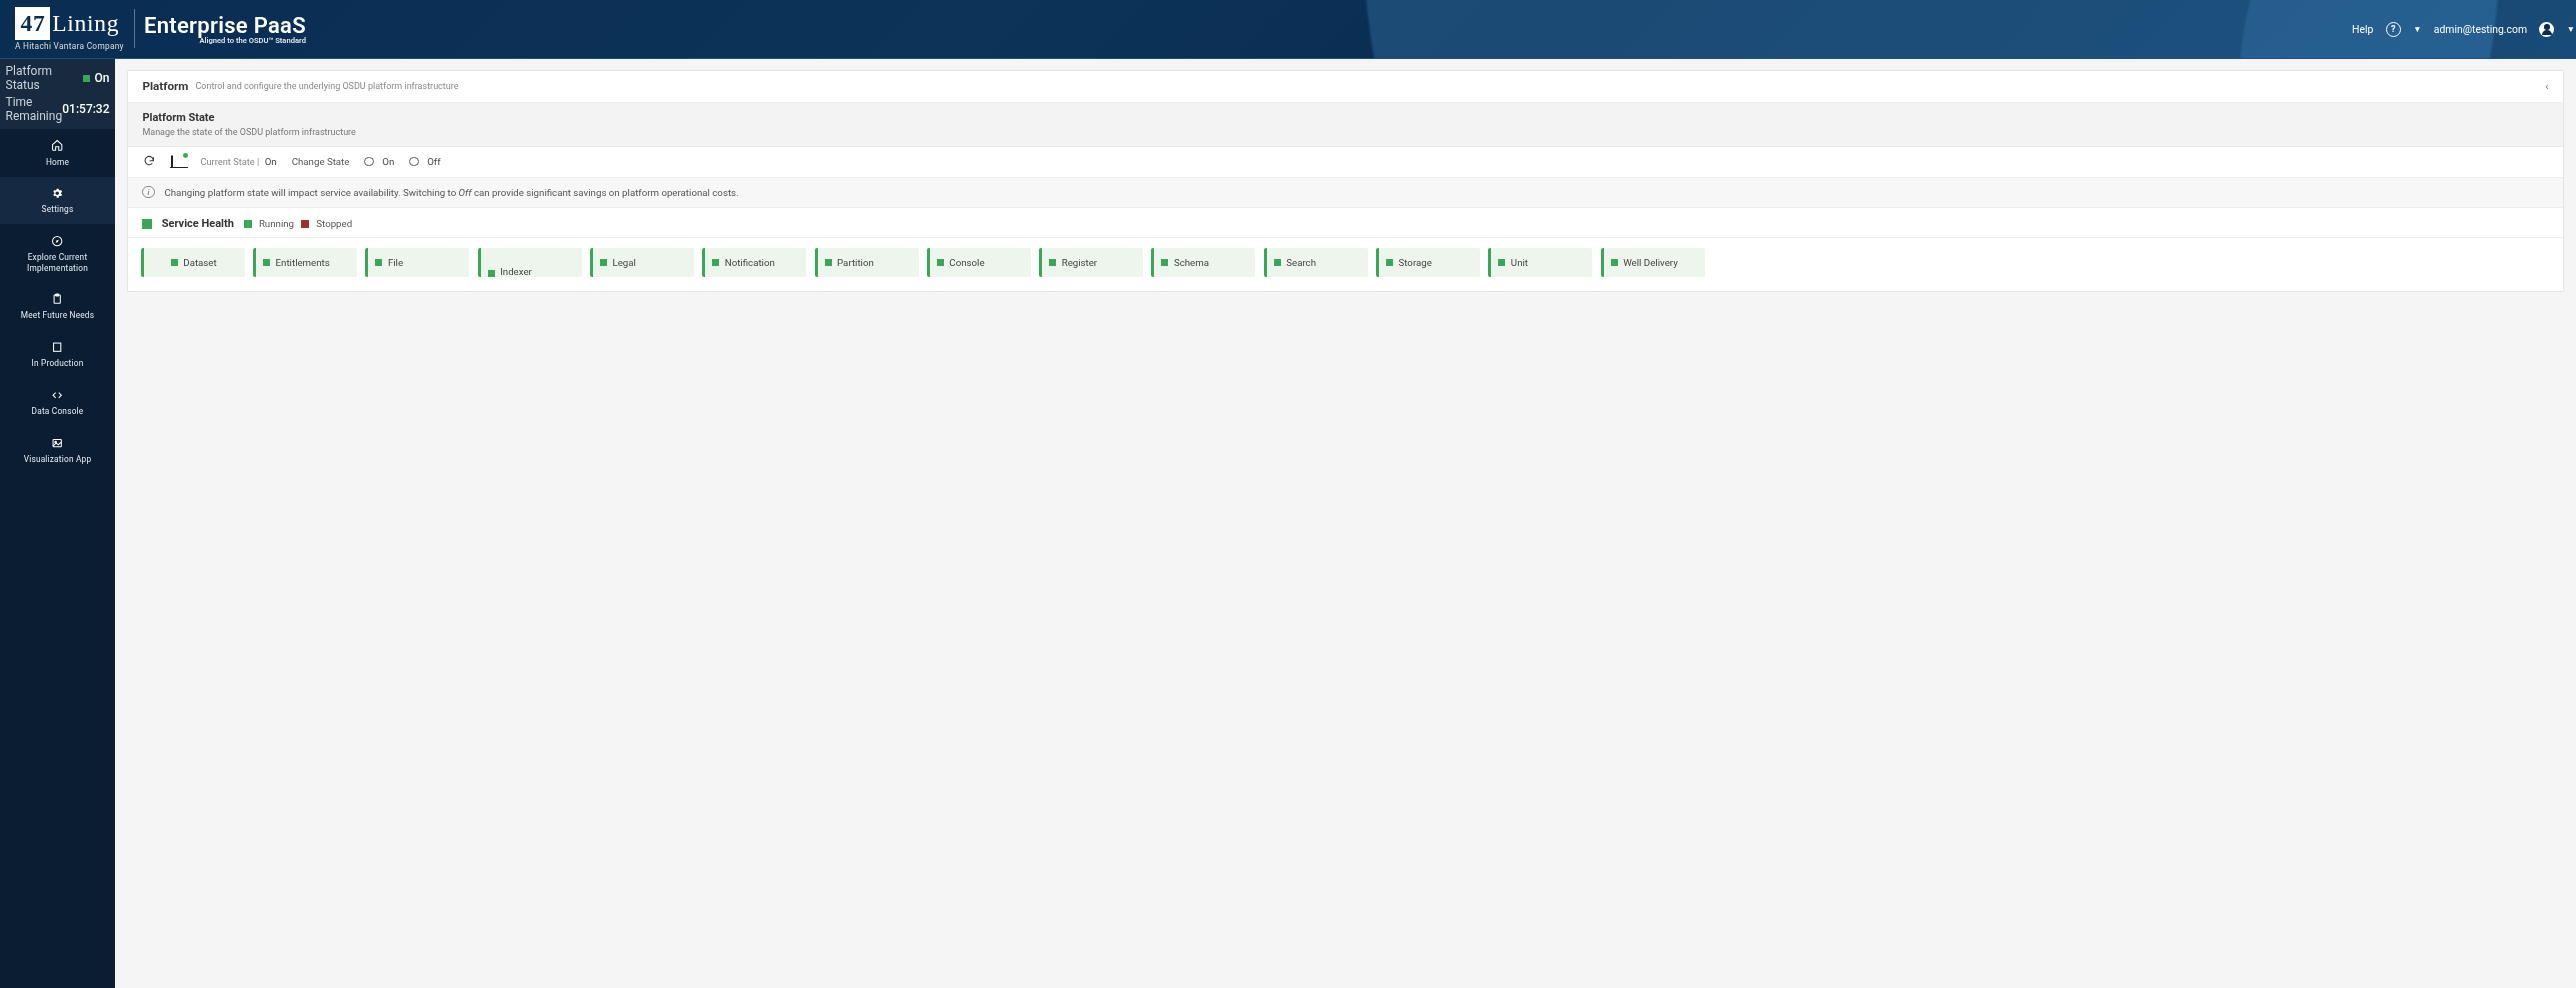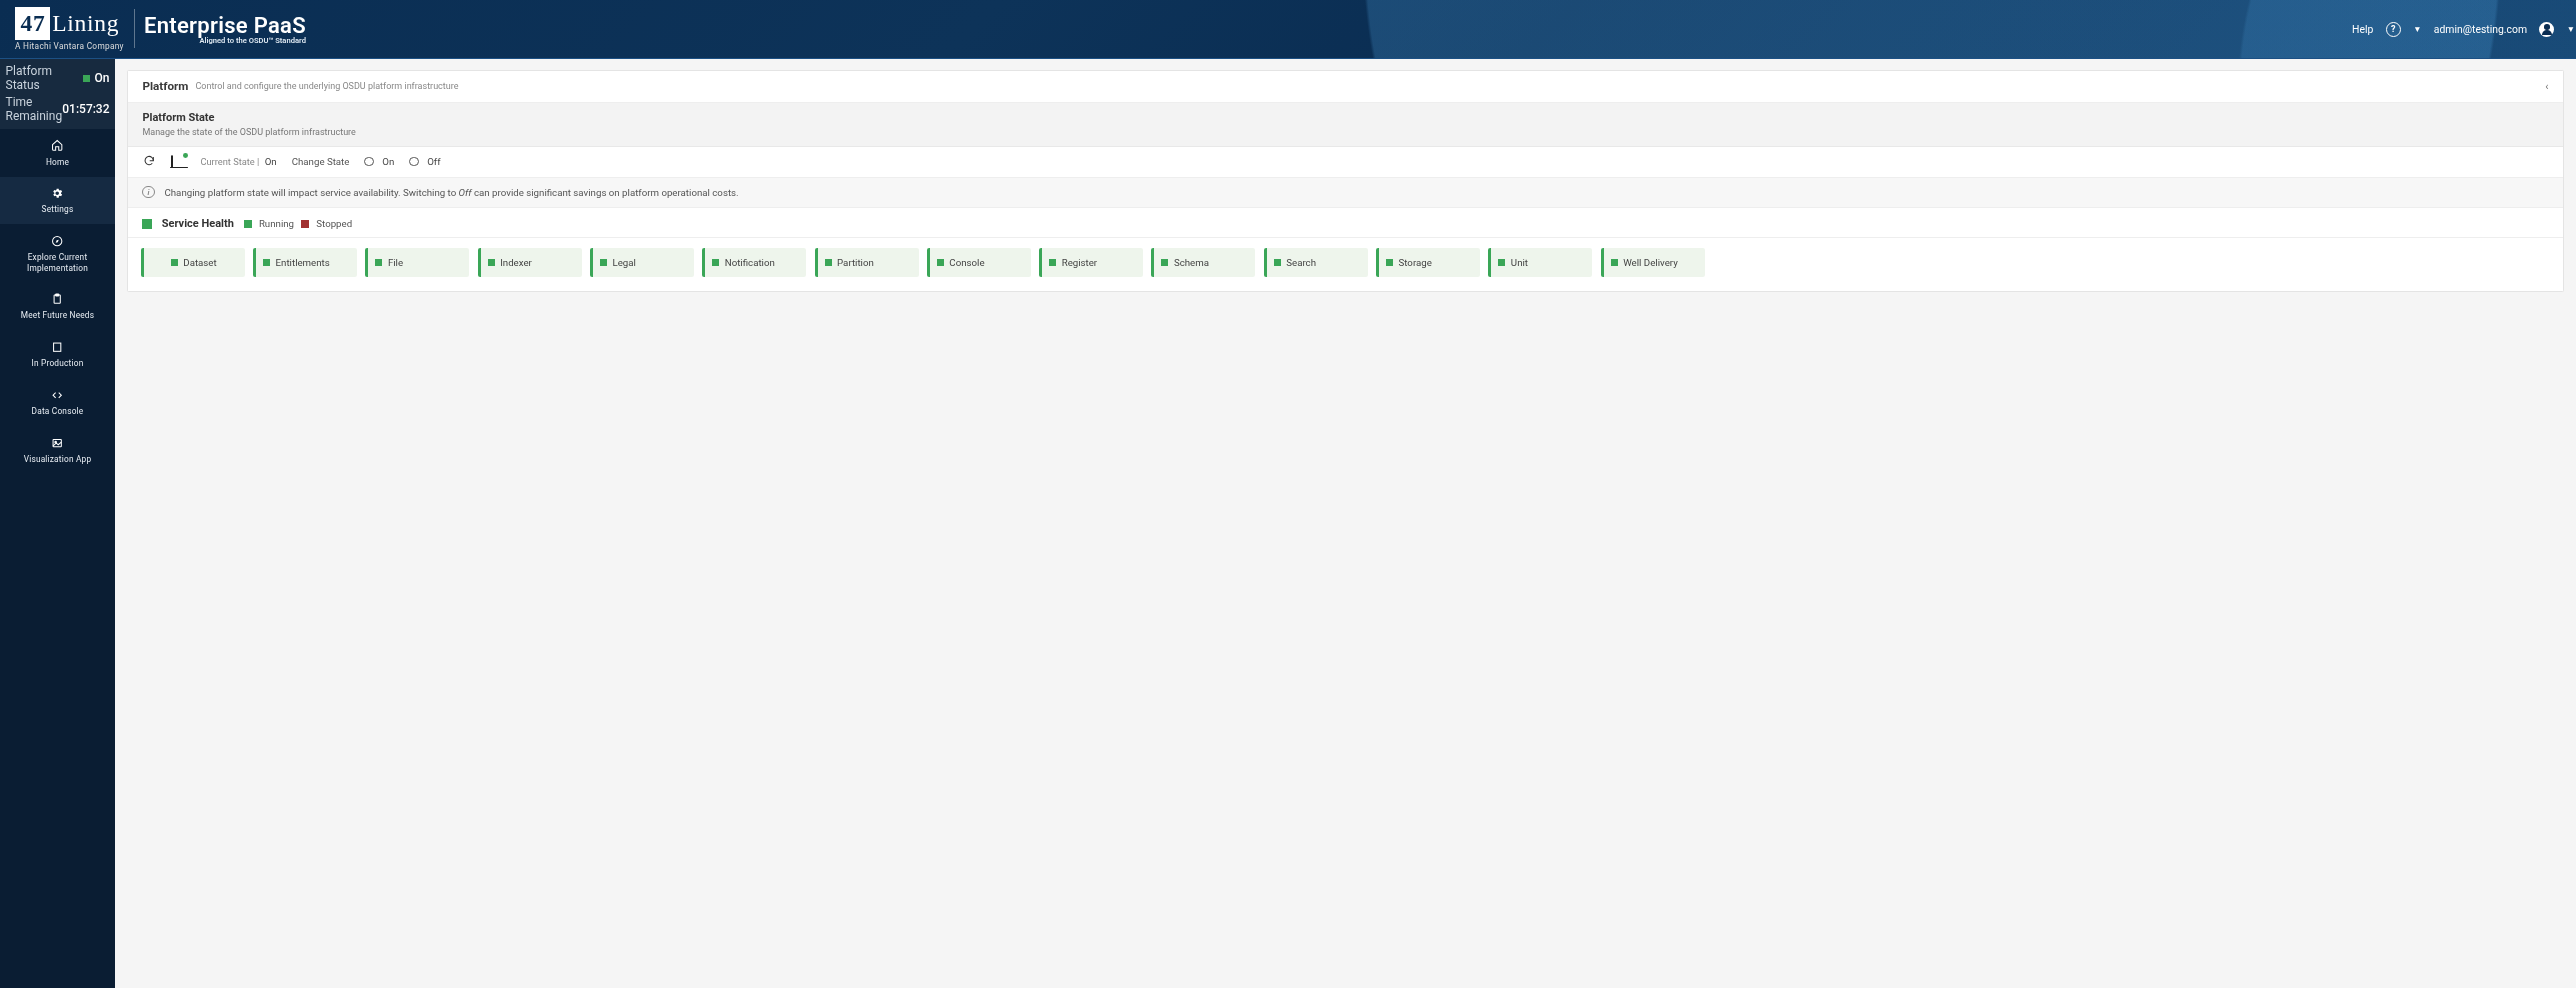--- a/index.html
+++ b/index.html
@@ -283,21 +283,21 @@
             <span>Dataset</span>
           </div>
           <div class="svc-card" style="border-left-color: rgb(58, 166, 87);">
             <span class="dot" style="background: rgb(58, 166, 87);"></span>
             <span>Entitlements</span>
           </div>
           <div class="svc-card" style="border-left-color: rgb(58, 166, 87);">
             <span class="dot" style="background: rgb(58, 166, 87);"></span>
             <span>File</span>
           </div>
-          <div class="svc-card" style="border-left-color: rgb(58, 166, 87);">
+          <div class="svc-card" style="border-left-color: rgb(58, 166, 87); align-items: flex-end;">
             <span class="dot" style="background: rgb(58, 166, 87);"></span>
             <span>Indexer</span>
           </div>
           <div class="svc-card" style="border-left-color: rgb(58, 166, 87);">
             <span class="dot" style="background: rgb(58, 166, 87);"></span>
             <span>Legal</span>
           </div>
           <div class="svc-card" style="border-left-color: rgb(58, 166, 87);">
             <span class="dot" style="background: rgb(58, 166, 87);"></span>
             <span>Notification</span>

